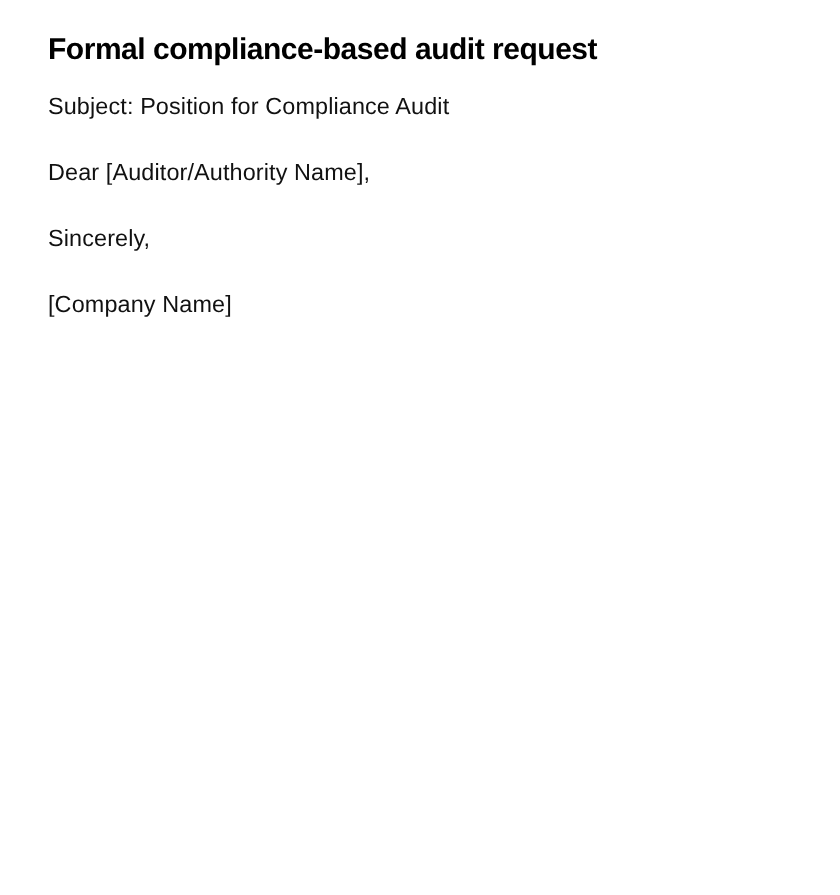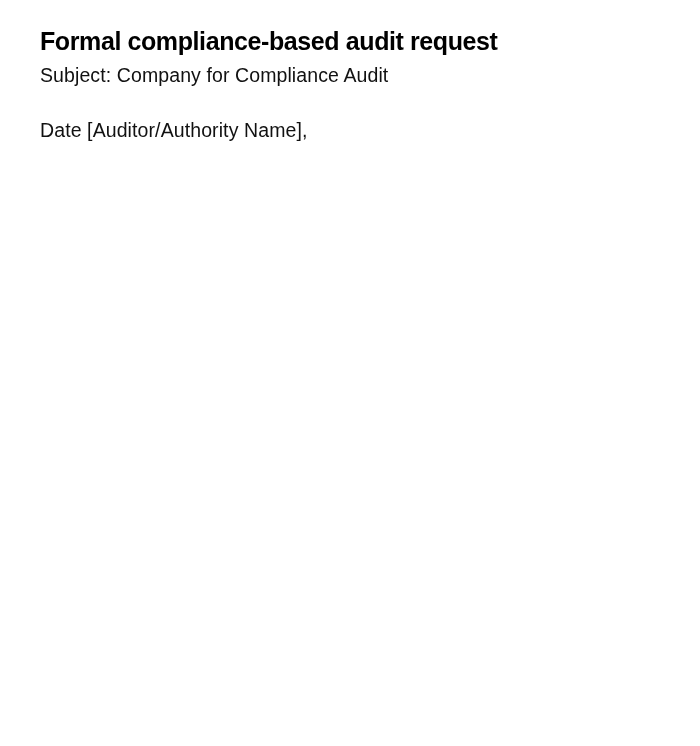--- a/index.html
+++ b/index.html
@@ -16,32 +16,34 @@
     }
     .doc {
       padding: 24px 40px 0 40px;
       box-sizing: border-box;
       width: 700px;
     }
     .title {
       font-size: 25px;
       font-weight: bold;
       letter-spacing: -0.4px;
-      margin: 0 0 0 0;
+      margin: 0 0 14px 0;
       line-height: 34px;
       color: #000000;
     }
     .para {
       font-size: 19.5px;
       line-height: 35px;
       margin: 0 0 20px 0;
       letter-spacing: 0.1px;
       color: #111111;
     }
   </style>
 </head>
 <body>
 
 <div class="doc">
   <h1 class="title">Formal compliance-based audit request</h1>
-  <p class="para">Subject: Company for Compliance Audit</p>
-  <p class="para">Date [Auditor/Authority Name],</p>
+  <p class="para">Subject: Position for Compliance Audit</p>
+  <p class="para">Dear [Auditor/Authority Name],</p>
+  <p class="para">Sincerely,</p>
+  <p class="para">[Company Name]</p>
 </div>
 
 </body></html>

